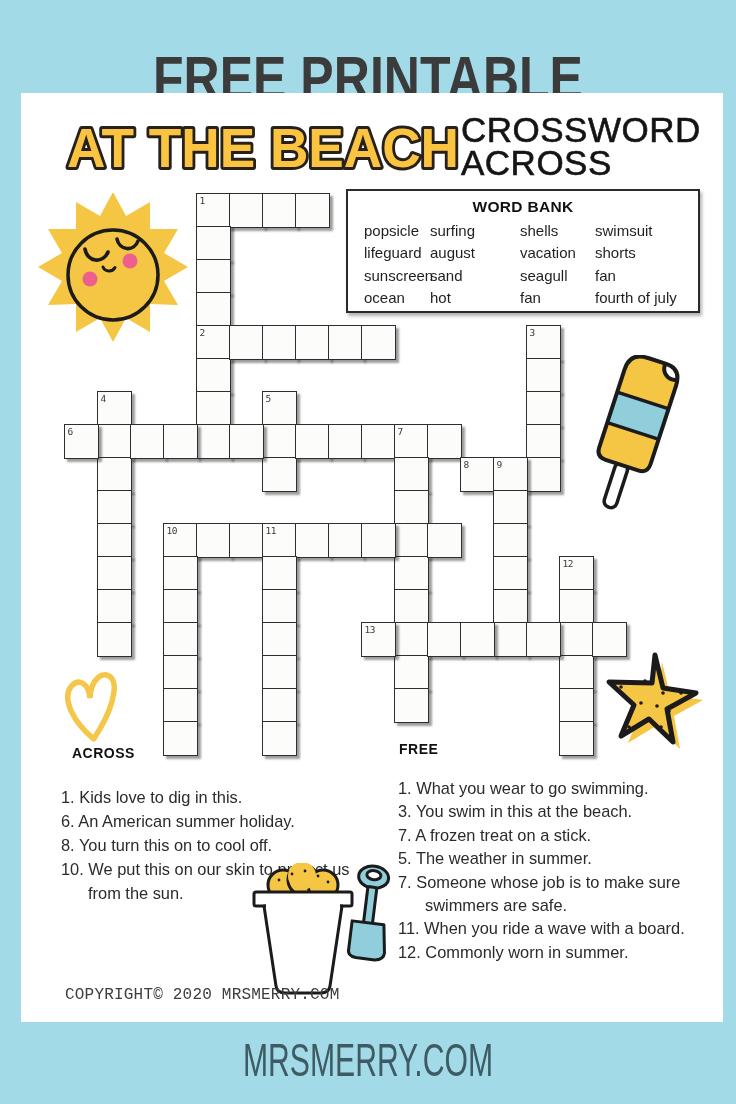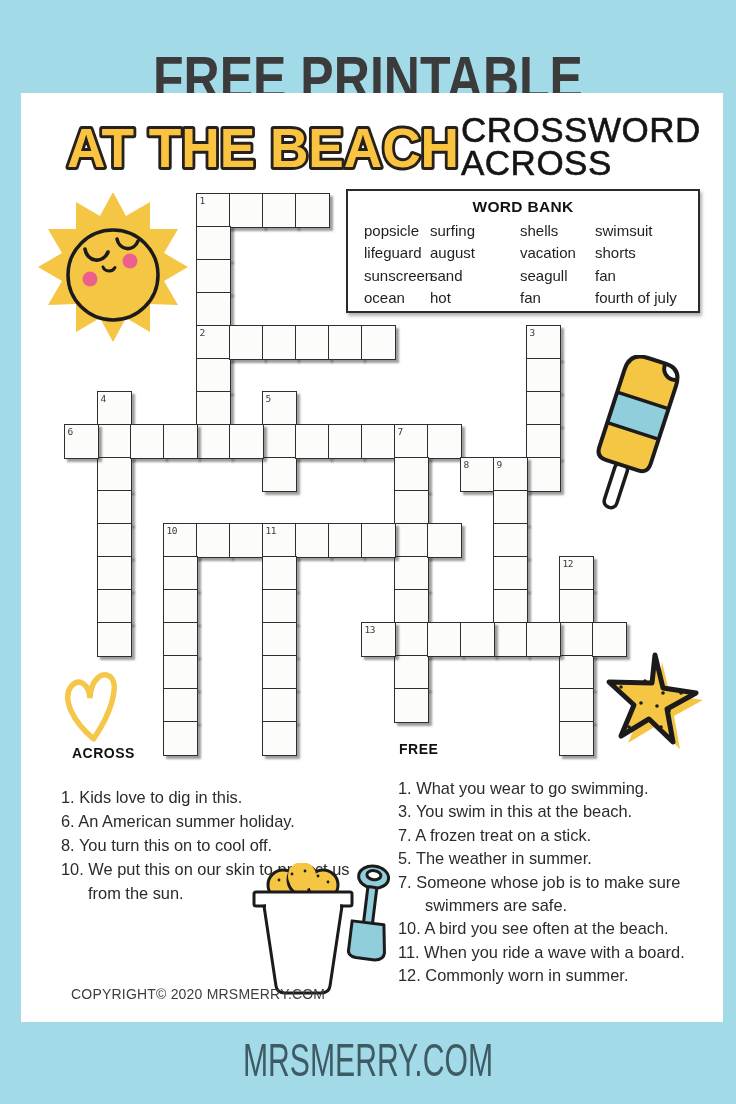--- a/index.html
+++ b/index.html
@@ -65,22 +65,22 @@
   }
   #across-heading{left:51px;top:652px;}
   #down-heading{left:378px;top:648px;}
   .clues{
     position:absolute;color:#2B2B2B;font-size:16.4px;
   }
   #across-clues{left:40px;top:692px;width:324px;line-height:24px;}
   #down-clues{left:377px;top:672px;width:314px;line-height:23.4px;margin-top:12px;}
   .clue{padding-left:27px;text-indent:-27px;}
   .copyright{
-    position:absolute;left:50px;top:893px;
-    font-size:14px;color:#3D3D3D;letter-spacing:.2px;
+    position:absolute;left:44px;top:893px;
+    font-size:16px;color:#3D3D3D;letter-spacing:.2px;font-family:Liberation Mono, monospace;
   }
   .footer{position:absolute;left:0;top:1030px;width:736px;text-align:center;}
   .illus{position:absolute;}
   #sun-illus{left:12px;top:100px;}
   #popsicle-illus{left:566px;top:262px;}
   #heart-illus{left:40px;top:574px;}
   #starfish-illus{left:578px;top:556px;}
   #bucket-illus{left:228px;top:770px;}
 </style>
 </head>
@@ -310,21 +310,20 @@
       <div class="clue">10. We put this on our skin to protect us from the sun.</div>
     </div>
 
   <div class="clues-heading" id="down-heading">FREE</div>
   <div class="clues" id="down-clues">
       <div class="clue">1. What you wear to go swimming.</div>
       <div class="clue">3. You swim in this at the beach.</div>
       <div class="clue">7. A frozen treat on a stick.</div>
       <div class="clue">5. The weather in summer.</div>
       <div class="clue">7. Someone whose job is to make sure swimmers are safe.</div>
-      <div class="clue">10. A bird you see often at the beach.</div>
       <div class="clue">11. When you ride a wave with a board.</div>
       <div class="clue">12. Commonly worn in summer.</div>
     </div>
 
   <svg id="bucket-illus" class="illus" width="152" height="140" viewBox="0 0 152 140">
     <g>
       <circle cx="34" cy="22" r="15" fill="#F5C544" stroke="#1B1B1B" stroke-width="3"></circle>
       <circle cx="54" cy="17" r="15" fill="#F5C544" stroke="#1B1B1B" stroke-width="3"></circle>
       <circle cx="74" cy="22" r="15" fill="#F5C544" stroke="#1B1B1B" stroke-width="3"></circle>
       <circle cx="53" cy="13" r="14" fill="#F5C544"></circle>

